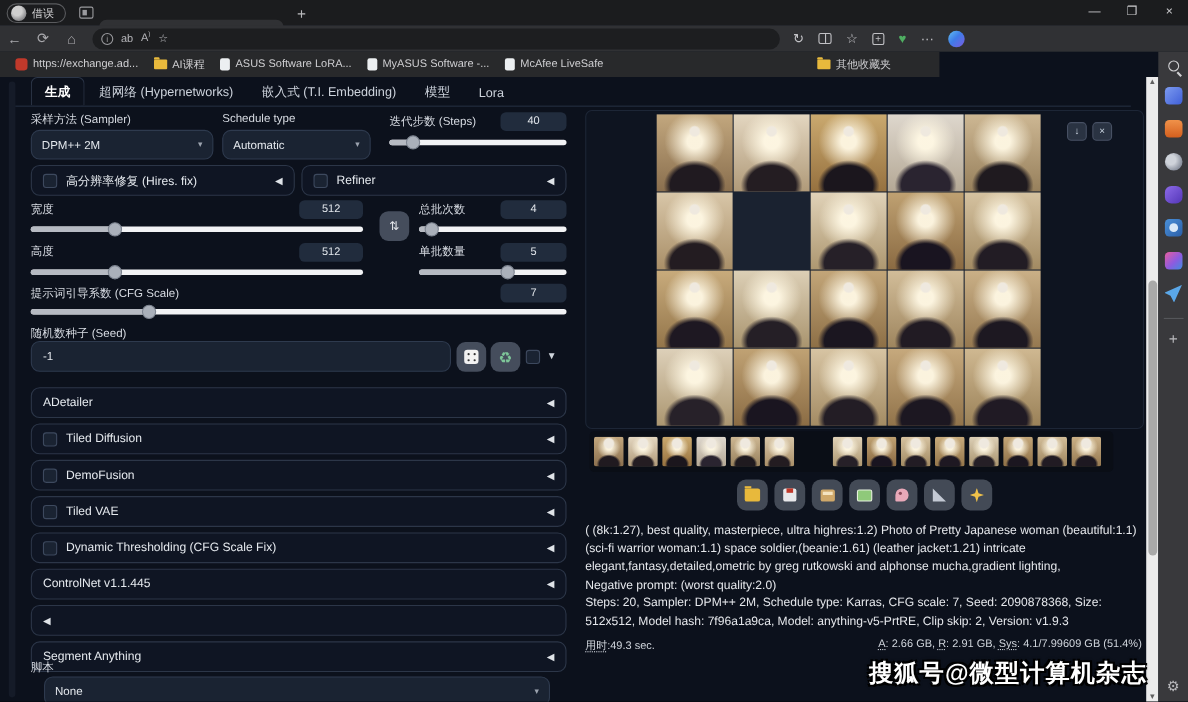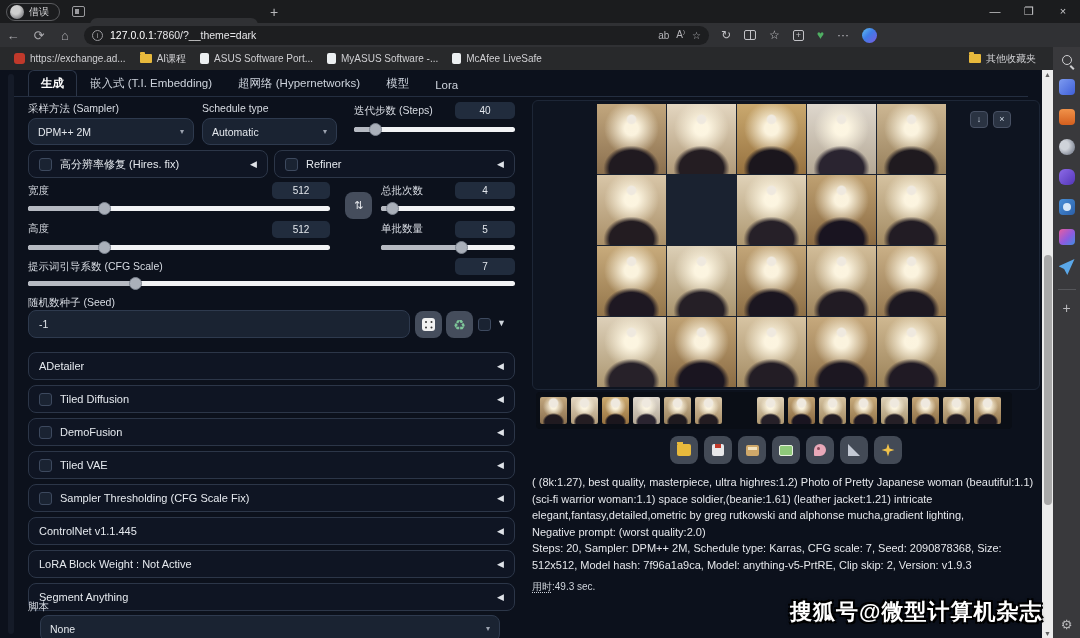--- a/index.html
+++ b/index.html
@@ -31,21 +31,21 @@
   .url-text { font-size:10.5px; color:#e6e6e8; flex:1; white-space:nowrap; overflow:hidden; }
   .url-text b { color:#ffffff; font-weight:normal; }
   .pill-ic { color:#b5b5b9; font-size:10px; }
   .tool-right { display:flex; align-items:center; gap:13px; margin-left:12px; color:#c2c2c6; font-size:12px; }
   .split-ic { width:12px; height:10px; border:1.3px solid #c2c2c6; border-radius:2px; position:relative; }
   .split-ic::after { content:""; position:absolute; left:4.5px; top:0; width:1.3px; height:8px; background:#c2c2c6; }
   .coll-ic { width:11px; height:11px; border:1.3px solid #c2c2c6; border-radius:2px; position:relative; font-size:9px; line-height:9px; text-align:center; color:#c2c2c6; }
   .heart-ic { color:#4fae62; font-size:12px; }
   .copilot-ic { width:15px; height:15px; border-radius:50%; background:linear-gradient(135deg,#62c0f0 0%,#3f7ce8 45%,#7a5be0 100%); }
   
-  .bookmarks { position:absolute; left:0; top:47px; width:1080px; height:23px; background:#28292b; display:flex; align-items:center; }
+  .bookmarks { position:absolute; left:0; top:47px; width:854px; height:23px; background:#28292b; display:flex; align-items:center; }
   .bm { display:flex; align-items:center; gap:5px; margin-left:14px; }
   .bm-label { font-size:10px; color:#cfcfd2; white-space:nowrap; }
   .bm-ic { width:11px; height:11px; border-radius:2px; }
   .bm-ic.site-red { background:#c0392b; border-radius:3px; }
   .bm-ic.folder { width:12px; height:9px; background:#e8b93c; border-radius:1px; position:relative; }
   .bm-ic.folder::before { content:""; position:absolute; left:0; top:-2px; width:5px; height:2px; background:#e8b93c; border-radius:1px 1px 0 0; }
   .bm-ic.page { background:#eceff1; border-radius:2px; width:9px; height:11px; }
   .other-fav { position:absolute; right:44px; top:0; height:23px; display:flex; align-items:center; gap:5px; }
   
   .page-scrollbar { position:absolute; left:1042px; top:70px; width:11px; height:568px; background:#ececec; }
@@ -144,21 +144,20 @@
       <span class="wbtn">×</span>
     </div>
   </div>
 
   <div class="toolbar">
     <span class="nav-ic">←</span>
     <span class="nav-ic">⟳</span>
     <span class="nav-ic">⌂</span>
     <div class="urlbar">
       <span class="info-ic">i</span>
-      <span class="url-text"><b>127.0.0.1</b><span>:7860/?__theme=dark</span></span>
       <span class="pill-ic">ab</span>
       <span class="pill-ic">A<sup style="font-size:6px">)</sup></span>
       <span class="pill-ic">☆</span>
     </div>
     <div class="tool-right">
       <span>↻</span>
       <span class="split-ic"></span>
       <span>☆</span>
       <span class="coll-ic">+</span>
       <span class="heart-ic">♥</span>
@@ -172,43 +171,43 @@
         <div class="bm">
           <span class="bm-ic site-red"></span>
           <span class="bm-label">https://exchange.ad...</span>
         </div>
         <div class="bm">
           <span class="bm-ic folder"></span>
           <span class="bm-label">AI课程</span>
         </div>
         <div class="bm">
           <span class="bm-ic page"></span>
-          <span class="bm-label">ASUS Software Port...</span>
+          <span class="bm-label">ASUS Software LoRA...</span>
         </div>
         <div class="bm">
           <span class="bm-ic page"></span>
           <span class="bm-label">MyASUS Software -...</span>
         </div>
         <div class="bm">
           <span class="bm-ic page"></span>
           <span class="bm-label">McAfee LiveSafe</span>
         </div>
       </div>
     <div class="other-fav">
       <span class="bm-ic folder"></span>
       <span class="bm-label">其他收藏夹</span>
     </div>
   </div>
 
   <div class="content">
     <div class="left-scroll-hint"></div>
     <div class="sd-tabs" id="sd-tabs">
         <span class="sd-tab active">生成</span>
+        <span class="sd-tab">超网络 (Hypernetworks)</span>
         <span class="sd-tab">嵌入式 (T.I. Embedding)</span>
-        <span class="sd-tab">超网络 (Hypernetworks)</span>
         <span class="sd-tab">模型</span>
         <span class="sd-tab">Lora</span>
       </div>
     <div class="sd-tabline"></div>
 
     <span class="lbl" style="position:absolute;left:28px;top:32px;text-align:right;">采样方法 (Sampler)</span>
     <div class="dropdown" style="position:absolute;left:28px;top:48px;width:166px;">
       <span class="dd-val">DPM++ 2M</span>
         <span class="caret">▾</span>
     </div>
@@ -297,29 +296,28 @@
           <span class="acc-label">DemoFusion</span>
           <span class="acc-arrow">◀</span>
         </div>
         <div class="panelbox" style="left: 28px; top: 381px; width: 487px; height: 28px;">
           <span class="checkbox"></span>
           <span class="acc-label">Tiled VAE</span>
           <span class="acc-arrow">◀</span>
         </div>
         <div class="panelbox" style="left: 28px; top: 414px; width: 487px; height: 28px;">
           <span class="checkbox"></span>
-          <span class="acc-label">Sampler Thresholding (CFG Scale Fix)</span>
+          <span class="acc-label">Dynamic Thresholding (CFG Scale Fix)</span>
           <span class="acc-arrow">◀</span>
         </div>
         <div class="panelbox" style="left: 28px; top: 447px; width: 487px; height: 28px;">
           <span class="acc-label">ControlNet v1.1.445</span>
           <span class="acc-arrow">◀</span>
         </div>
         <div class="panelbox" style="left: 28px; top: 480px; width: 487px; height: 28px;">
-          <span class="acc-label">LoRA Block Weight : Not Active</span>
           <span class="acc-arrow">◀</span>
         </div>
         <div class="panelbox" style="left: 28px; top: 513px; width: 487px; height: 28px;">
           <span class="acc-label">Segment Anything</span>
           <span class="acc-arrow">◀</span>
         </div>
       </div>
 
     <span class="lbl" style="position:absolute;left:28px;top:530px;">脚本</span>
     <div class="dropdown" style="position:absolute;left:40px;top:545px;width:460px;">
@@ -396,20 +394,21 @@
         </div>
       </div>
 
     <div class="prompt-block">
       <p>( (8k:1.27), best quality, masterpiece, ultra highres:1.2) Photo of Pretty Japanese woman (beautiful:1.1) (sci-fi warrior woman:1.1) space soldier,(beanie:1.61) (leather jacket:1.21) intricate elegant,fantasy,detailed,ometric by greg rutkowski and alphonse mucha,gradient lighting,</p>
       <p>Negative prompt: (worst quality:2.0)</p>
       <p>Steps: 20, Sampler: DPM++ 2M, Schedule type: Karras, CFG scale: 7, Seed: 2090878368, Size: 512x512, Model hash: 7f96a1a9ca, Model: anything-v5-PrtRE, Clip skip: 2, Version: v1.9.3</p>
     </div>
     <div class="gen-footer">
       <span><span class="dotted">用时</span><span>:49.3 sec.</span></span>
+      <span><span class="dotted">A</span><span>: 2.66 GB, </span><span class="dotted">R</span><span>: 2.91 GB, </span><span class="dotted">Sys</span><span>: 4.1/7.99609 GB (51.4%)</span></span>
     </div>
   </div>
 
   <div class="page-scrollbar">
     <span class="arr" style="top:1px;">▲</span>
     <span class="thumb"></span>
     <span class="arr" style="bottom:1px;">▼</span>
   </div>
 
   <div class="edge-sidebar">

